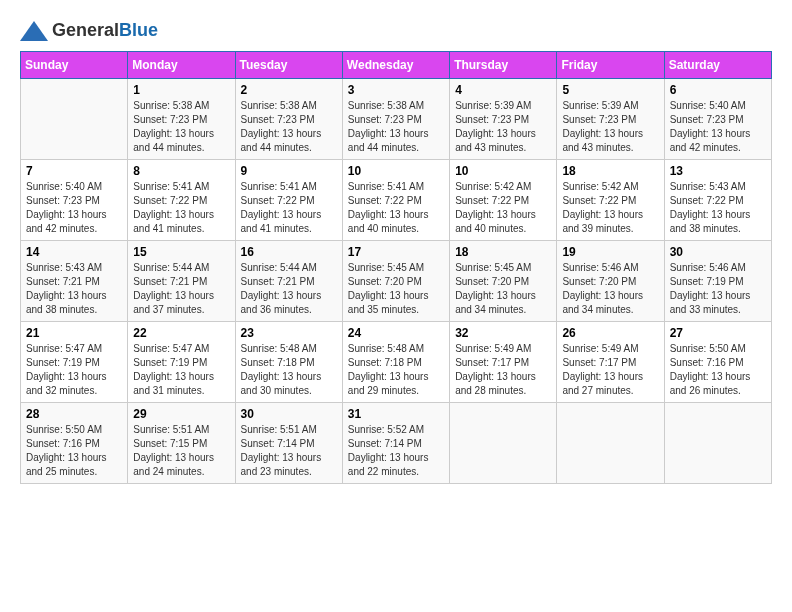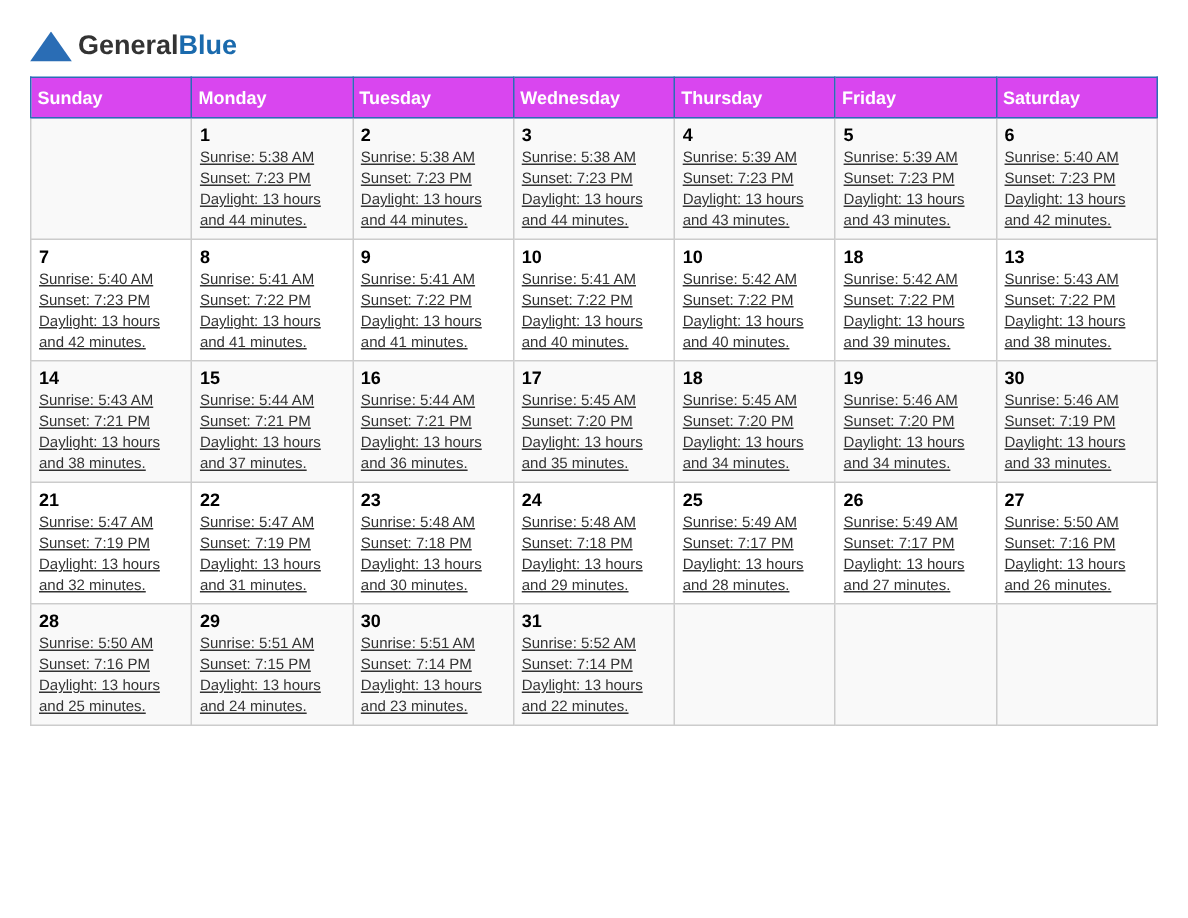--- a/index.html
+++ b/index.html
@@ -74,21 +74,20 @@
     .day-number {
       font-weight: bold;
       font-size: 12px;
       display: block;
       margin-bottom: 2px;
     }
     .day-info {
       font-size: 10px;
       color: #333;
       line-height: 1.4;
-      text-decoration: underline;
     }
     tbody tr:nth-child(odd) {
       background-color: #f9f9f9;
     }
     tbody tr:nth-child(even) {
       background-color: #ffffff;
     }
   </style>
 </head>
 <body>
@@ -287,21 +286,21 @@
 and 30 minutes.</div>
         </td>
         <td>
           <span class="day-number">24</span>
           <div class="day-info" style="white-space: pre-line;">Sunrise: 5:48 AM
 Sunset: 7:18 PM
 Daylight: 13 hours
 and 29 minutes.</div>
         </td>
         <td>
-          <span class="day-number">25</span>
+          <span class="day-number">32</span>
           <div class="day-info" style="white-space: pre-line;">Sunrise: 5:49 AM
 Sunset: 7:17 PM
 Daylight: 13 hours
 and 28 minutes.</div>
         </td>
         <td>
           <span class="day-number">26</span>
           <div class="day-info" style="white-space: pre-line;">Sunrise: 5:49 AM
 Sunset: 7:17 PM
 Daylight: 13 hours

